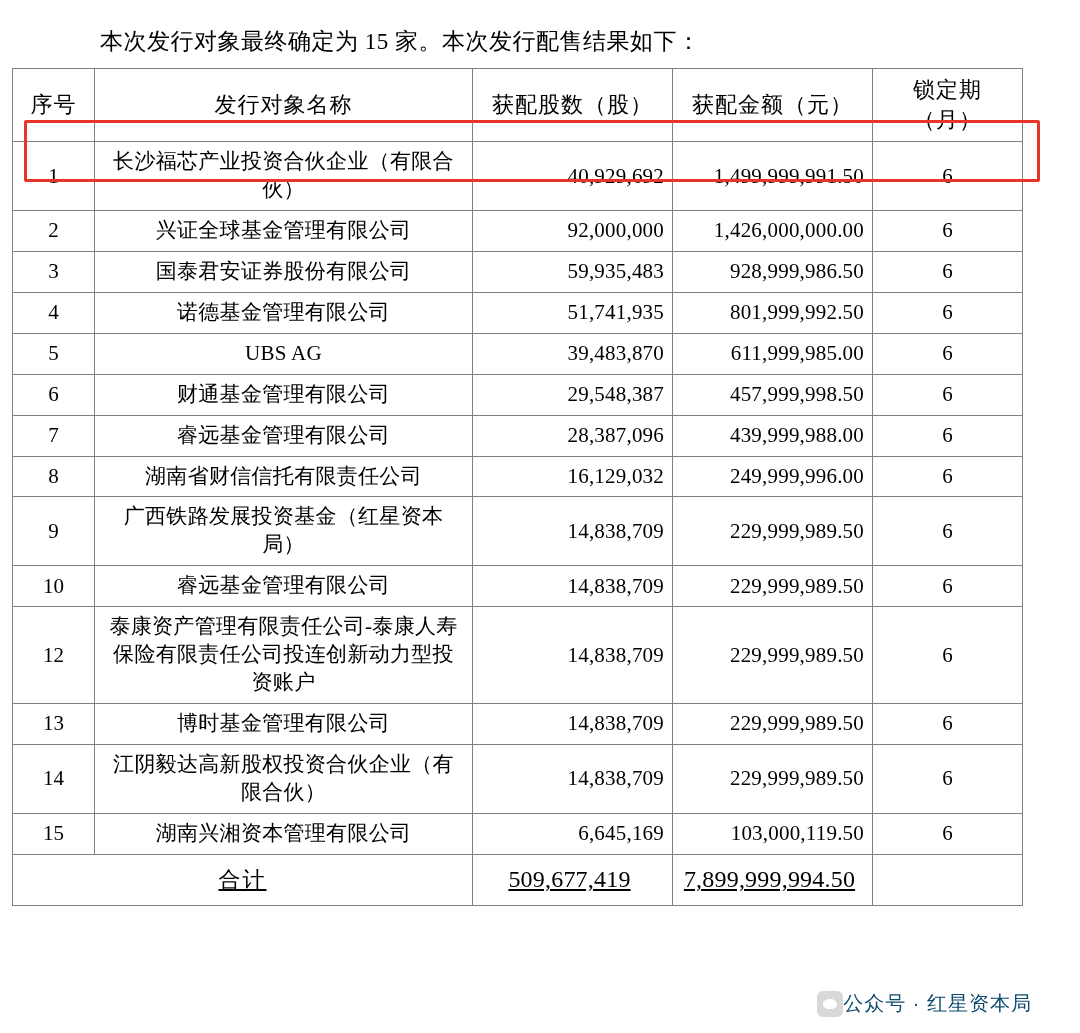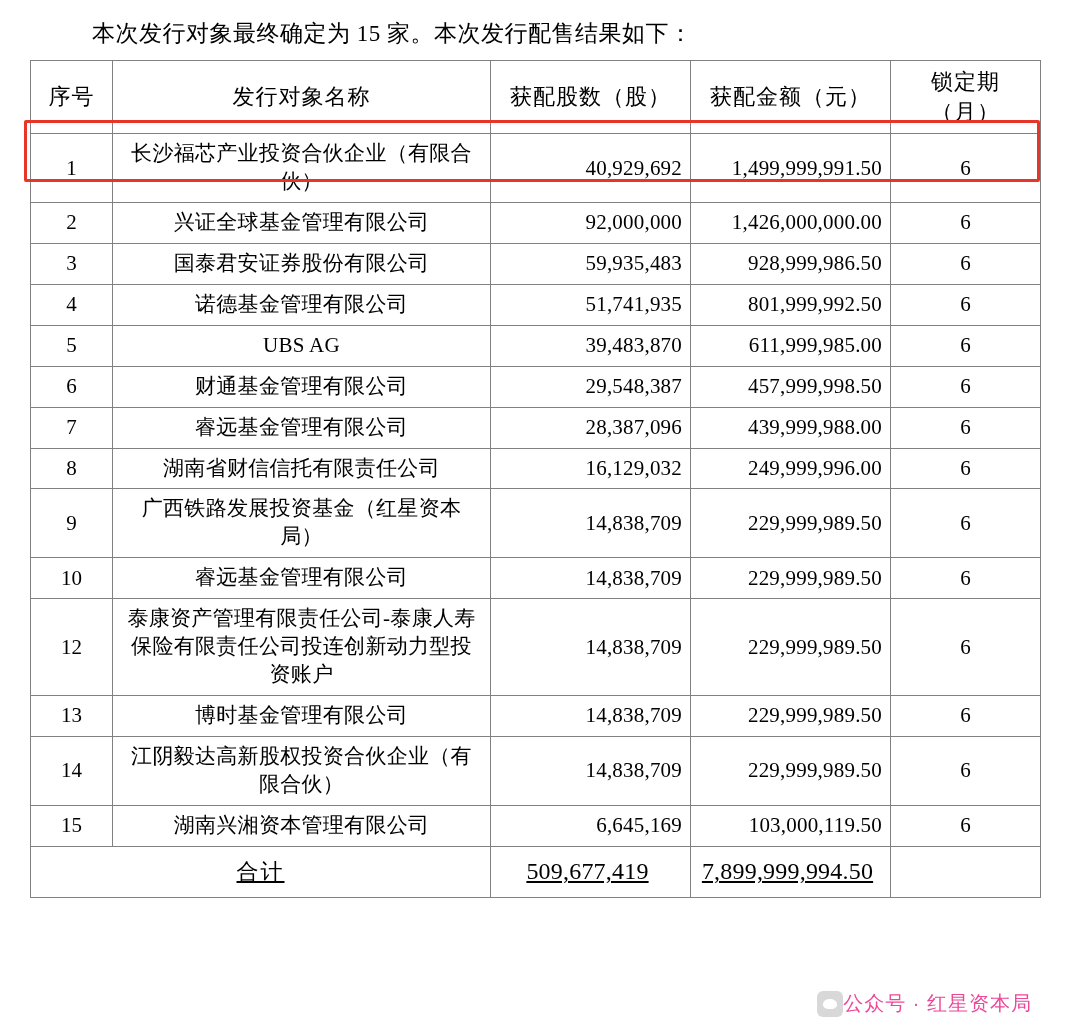--- a/index.html
+++ b/index.html
@@ -13,33 +13,32 @@
     font-family: "Liberation Serif", "DejaVu Serif", serif;
     color: #000000;
     position: relative;
     overflow: hidden;
   }
   .page {
     width: 1064px;
     height: 1033px;
     position: relative;
     box-sizing: border-box;
-    padding: 4px;
+    padding: 12px;
   }
   .intro {
     font-size: 23px;
     line-height: 1.4;
     padding: 14px 0 10px 88px;
     letter-spacing: 0.5px;
   }
   table.alloc {
     border-collapse: collapse;
     table-layout: fixed;
     width: 1010px;
-    margin-left: 26px;
     font-size: 21px;
   }
   table.alloc td, table.alloc th {
     border: 1px solid #808080;
     padding: 6px 8px;
     vertical-align: middle;
     font-weight: normal;
   }
   thead th {
     text-align: center;
@@ -97,21 +96,21 @@
     border-radius: 2px;
     box-sizing: border-box;
     pointer-events: none;
   }
   .watermark {
     position: absolute;
     right: 32px;
     bottom: 16px;
     display: flex;
     align-items: center;
-    color: #ec4899;
+    color: #0c4a6e;
     font-size: 20px;
     font-family: "Liberation Sans", sans-serif;
     letter-spacing: 1px;
   }
   .wm-logo {
     width: 26px;
     height: 26px;
     border-radius: 6px;
     background: #d8d8d8;
     display: inline-block;

